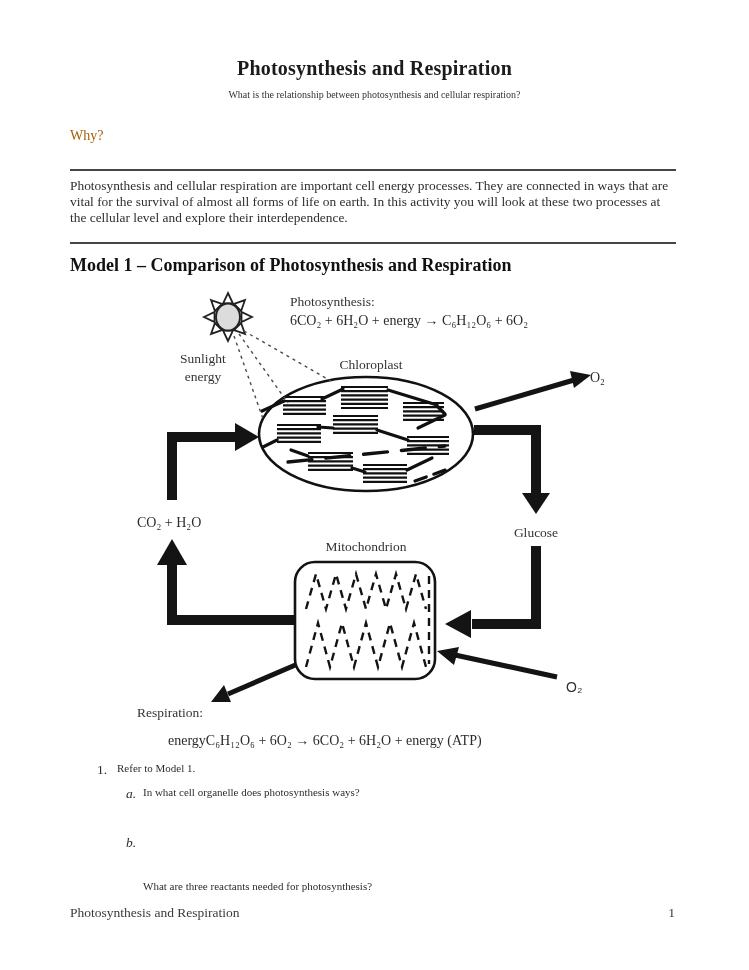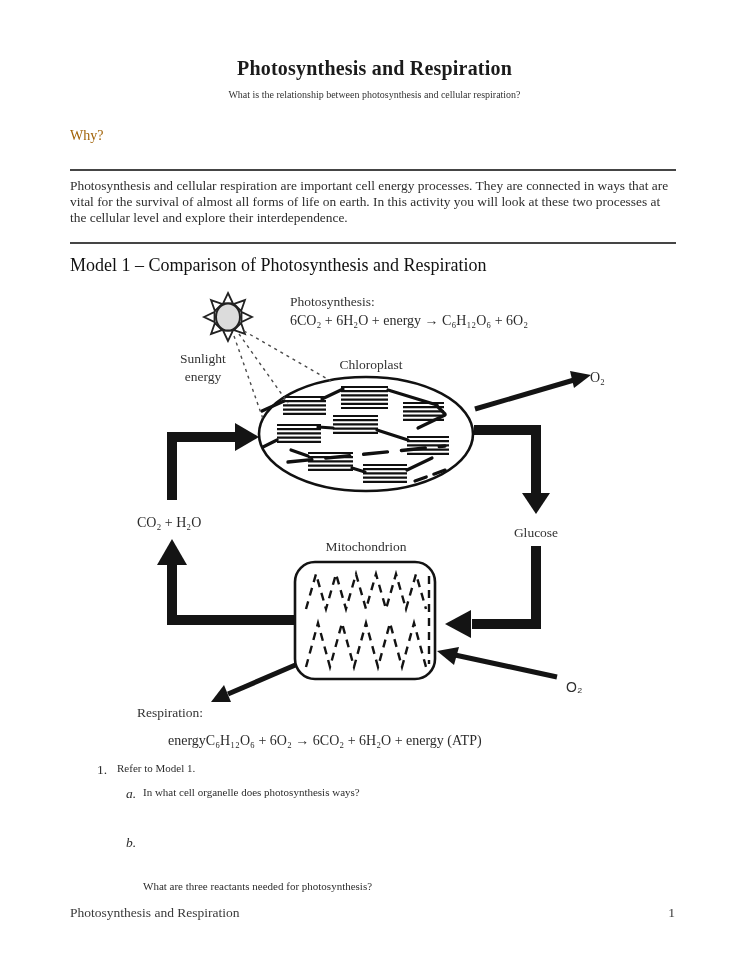--- a/index.html
+++ b/index.html
@@ -10,21 +10,21 @@
   }
   .abs{position:absolute}
   .center{left:0;width:749px;text-align:center}
   .doc-title{top:57px;font-size:20px;font-weight:bold;color:#1b1b1b;letter-spacing:.2px}
   .doc-subtitle{top:89px;font-size:10px;color:#333}
   .why-heading{top:128px;left:70px;font-size:14px;font-weight:normal;color:#a16207}
   .rule{position:absolute;left:70px;width:606px;height:2px;background:#454545}
   .rule-1{top:169px}
   .rule-2{top:242px}
   .why-body{top:178px;left:70px;width:608px;font-size:13.4px;line-height:16px;color:#2e2e2e}
-  .model-heading{top:255px;left:70px;font-size:18px;font-weight:normal;color:#111}
+  .model-heading{top:255px;left:70px;font-size:18px;font-weight:bold;color:#111}
   .diagram-svg{position:absolute;left:0;top:280px}
   .q-num{position:absolute;font-size:13.5px;color:#2d2d2d}
   .q-letter{position:absolute;font-size:13.5px;font-style:italic;color:#2d2d2d}
   .q-text{position:absolute;font-size:11px;color:#2d2d2d}
   .footer-left{position:absolute;left:70px;top:905px;font-size:13.5px;color:#3a3a3a}
   .footer-page{position:absolute;left:600px;top:905px;width:75px;text-align:right;font-size:13.5px;color:#3a3a3a}
   svg text{font-family:"Liberation Serif","DejaVu Serif",serif}
   .svg-label{fill:#333;font-size:13.5px}
   .svg-eq{fill:#2b2b2b;font-size:14px}
   .svg-sans{font-family:"Liberation Sans","DejaVu Sans",sans-serif;fill:#2f2f2f;font-size:14px}

